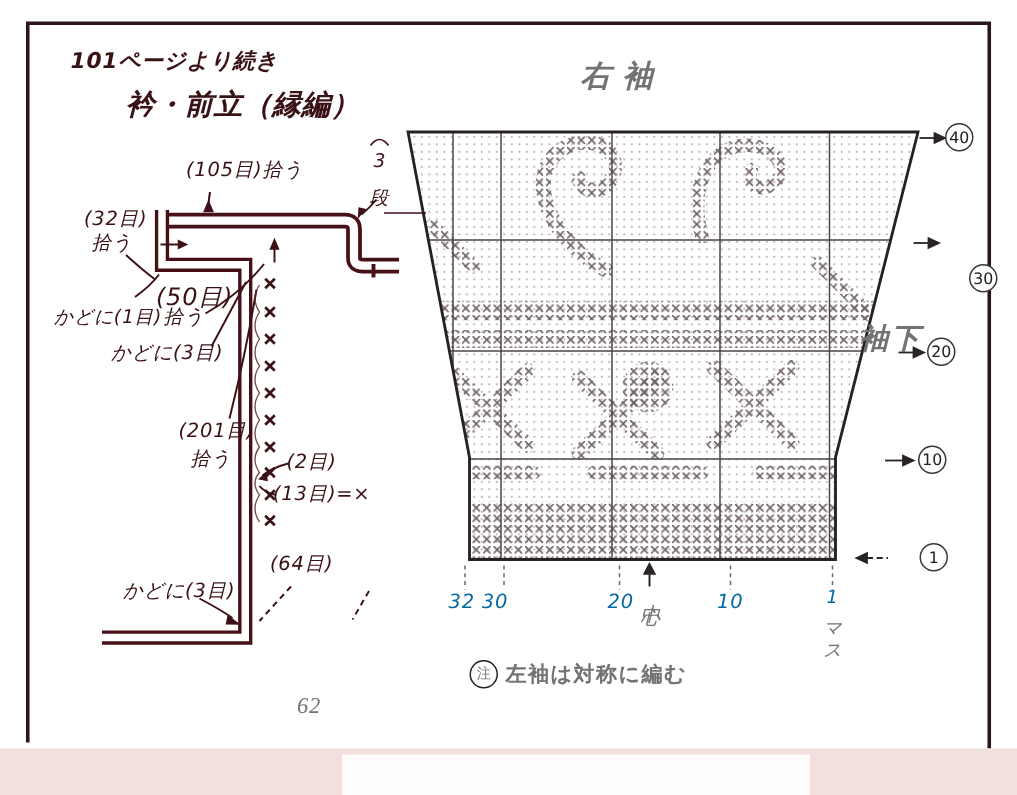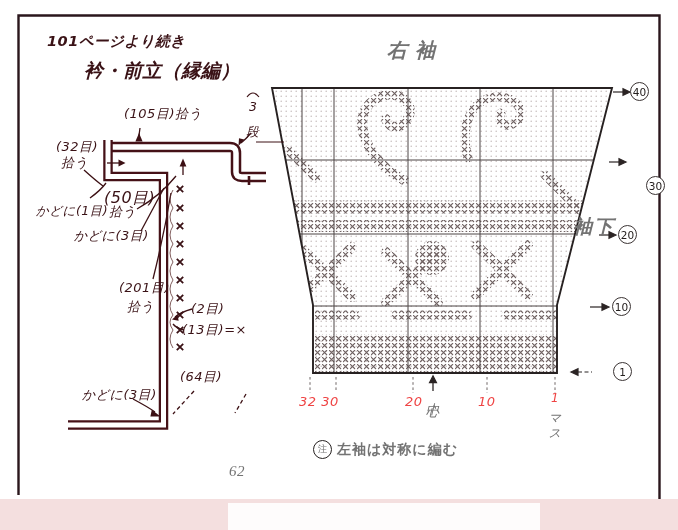--- a/index.html
+++ b/index.html
@@ -2,32 +2,32 @@
 <html><head>
 <meta charset="utf-8">
 <style>
   html,body{margin:0;padding:0;background:#e9dcdc;}
   .stage{position:relative;width:678px;height:530px;background:#ffffff;overflow:hidden;
          font-family:"DejaVu Sans",sans-serif;color:#3a1216;}
   .art{position:absolute;left:0;top:0;}
   .lbl{position:absolute;white-space:nowrap;line-height:1.08;letter-spacing:0.5px;font-style:italic;}
   .maroon{color:#3a1216;}
   .dark{color:#737373;}
-  .grey{color:#ef4444;}
+  .grey{color:#0369a1;}
   .b{font-weight:bold;}
   .vert{writing-mode:vertical-rl;text-orientation:upright;letter-spacing:1px;}
   .circle-num{position:absolute;width:19px;height:19px;border:1.4px solid #3b3434;border-radius:50%;
       background:#fff;display:flex;align-items:center;justify-content:center;
       font-size:10.5px;color:#25201f;box-sizing:border-box;}
   .note-circ{display:inline-flex;width:17px;height:17px;border:1.3px solid #25201f;border-radius:50%;
       align-items:center;justify-content:center;font-size:9.5px;flex:0 0 auto;margin-right:5px;}
   .note-row{position:absolute;display:flex;align-items:center;}
   .pink-strip{position:absolute;left:0;top:499px;width:678px;height:31px;background:#f4dfdf;}
   .pink-strip .white-notch{position:absolute;left:228px;top:4px;width:312px;height:27px;background:#fefcfc;}
-  .pgnum{font-family:"Liberation Serif",serif;margin-left:31px;}
+  .pgnum{font-family:"Liberation Serif",serif;}
 </style>
 </head>
 <body>
 
 <div class="stage">
 
   <svg class="art" width="678" height="530" viewBox="0 0 678 530">
     <defs>
       <pattern id="pd" width="5" height="5" patternUnits="userSpaceOnUse">
         <circle cx="1.2" cy="1.2" r="0.75" fill="#c3baba"></circle>

